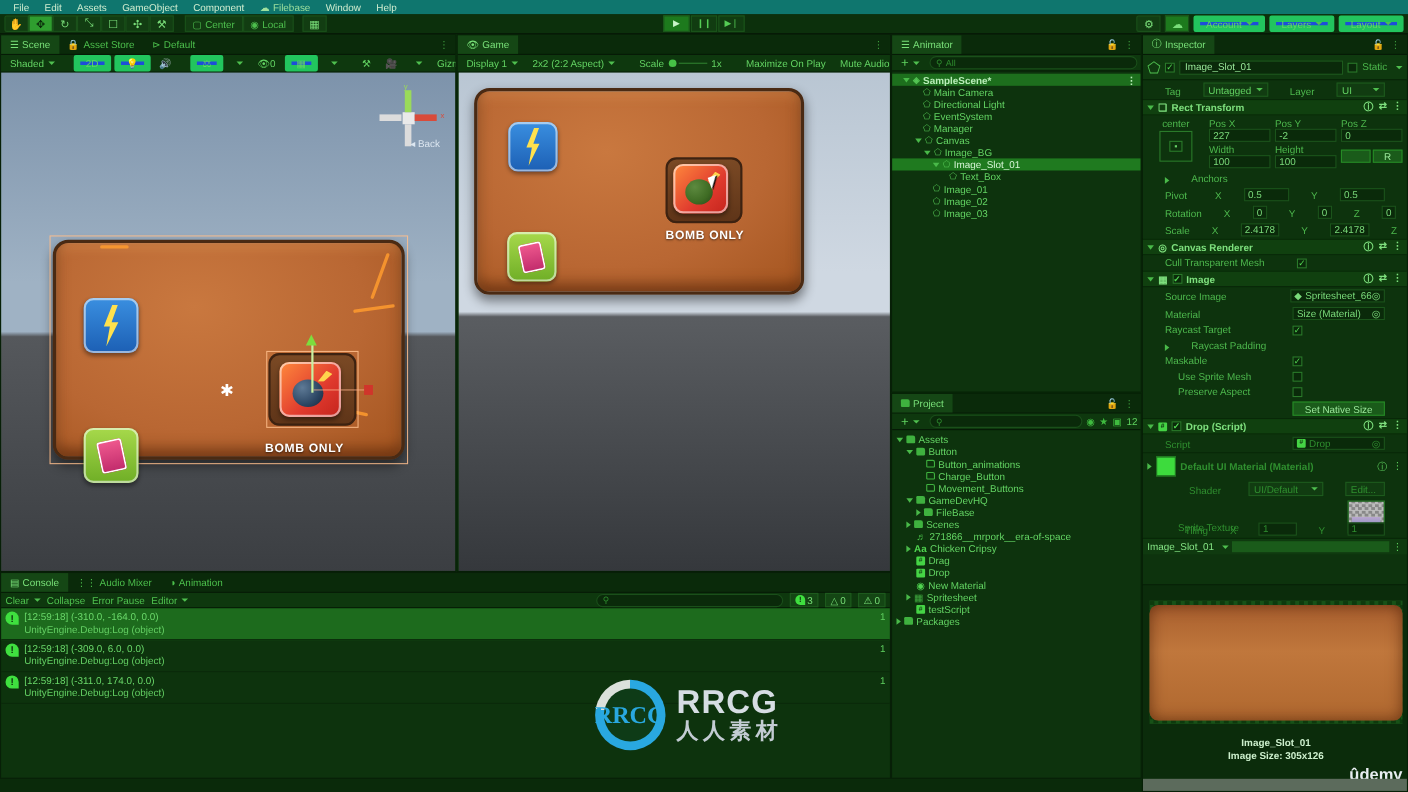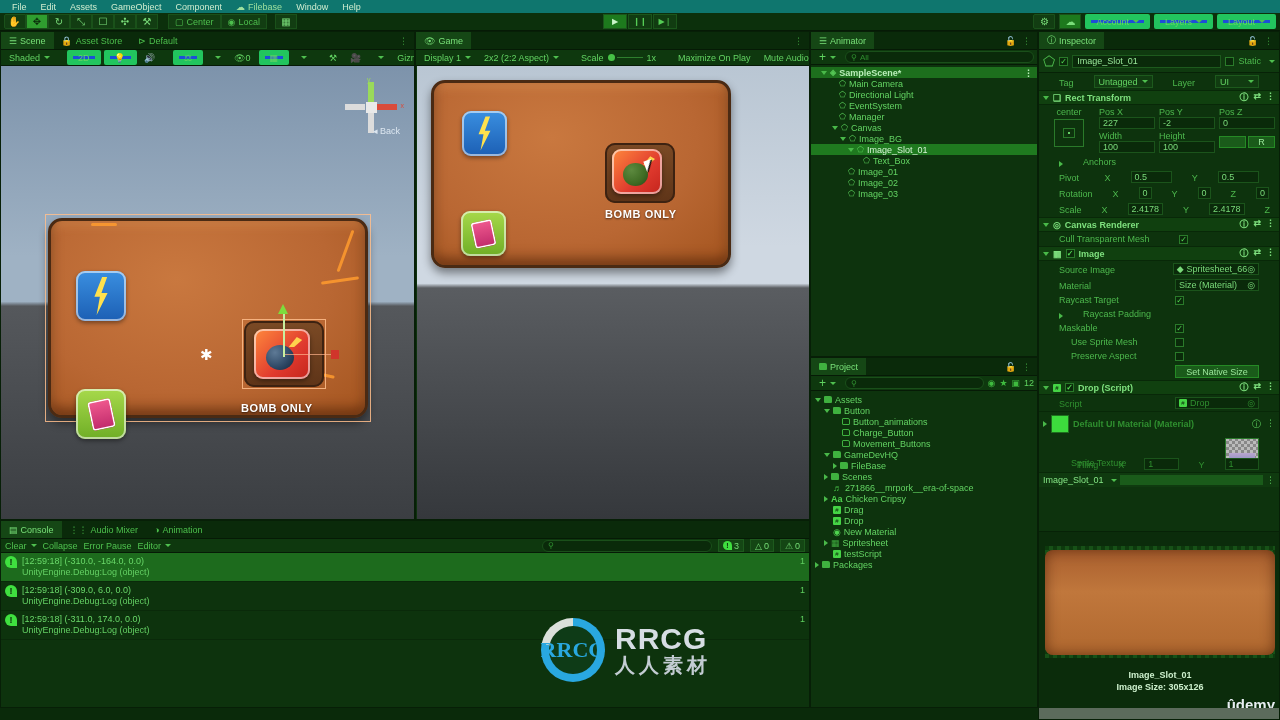--- a/index.html
+++ b/index.html
@@ -901,20 +901,28 @@
     <div style="display:flex;align-items:center;gap:4px;padding:3px 4px;border-top:1px solid #082808">
       <i class="tri"></i>
       <div style="width:18px;height:18px;background:#3ddb3d;border:1px solid #1f6f1f"></div>
       <span style="color:#2f8f2f;font-weight:bold">Default UI Material (Material)</span>
       <span style="margin-left:auto;display:flex;gap:5px">
         <span>ⓘ</span>
         <span>⋮</span>
       </span>
     </div>
     <div class="insp-row">
+      <span class="lbl" style="width:56px;color:#2f8f2f;padding-left:22px">Shader</span>
+      <div class="drop grow" style="color:#2f8f2f">
+        <span class="grow">UI/Default</span>
+          <i class="caret"></i>
+      </div>
+      <div class="drop" style="color:#2f8f2f;width:36px">Edit...</div>
+    </div>
+    <div class="insp-row">
       <span class="lbl" style="color:#2f8f2f;padding-left:12px">Sprite Texture</span>
       <div style="margin-left:auto;width:34px;height:30px;background:repeating-conic-gradient(#888 0 25%, #bbb 0 50%) 0/6px 6px;
                   border:1px solid #2a7a2a;display:flex;align-items:flex-end;justify-content:center">
         <div style="width:26px;height:14px;background:linear-gradient(#b9a6cf,#6f7fb5);"></div>
       </div>
     </div>
     <div class="insp-row" style="margin-top:-14px">
       <span class="lbl" style="width:50px;color:#2f8f2f;padding-left:18px">Tiling</span>
       <span class="lbl" style="color:#2f8f2f">X</span>
       <div class="fld" style="width:52px;color:#2f8f2f">1</div>

